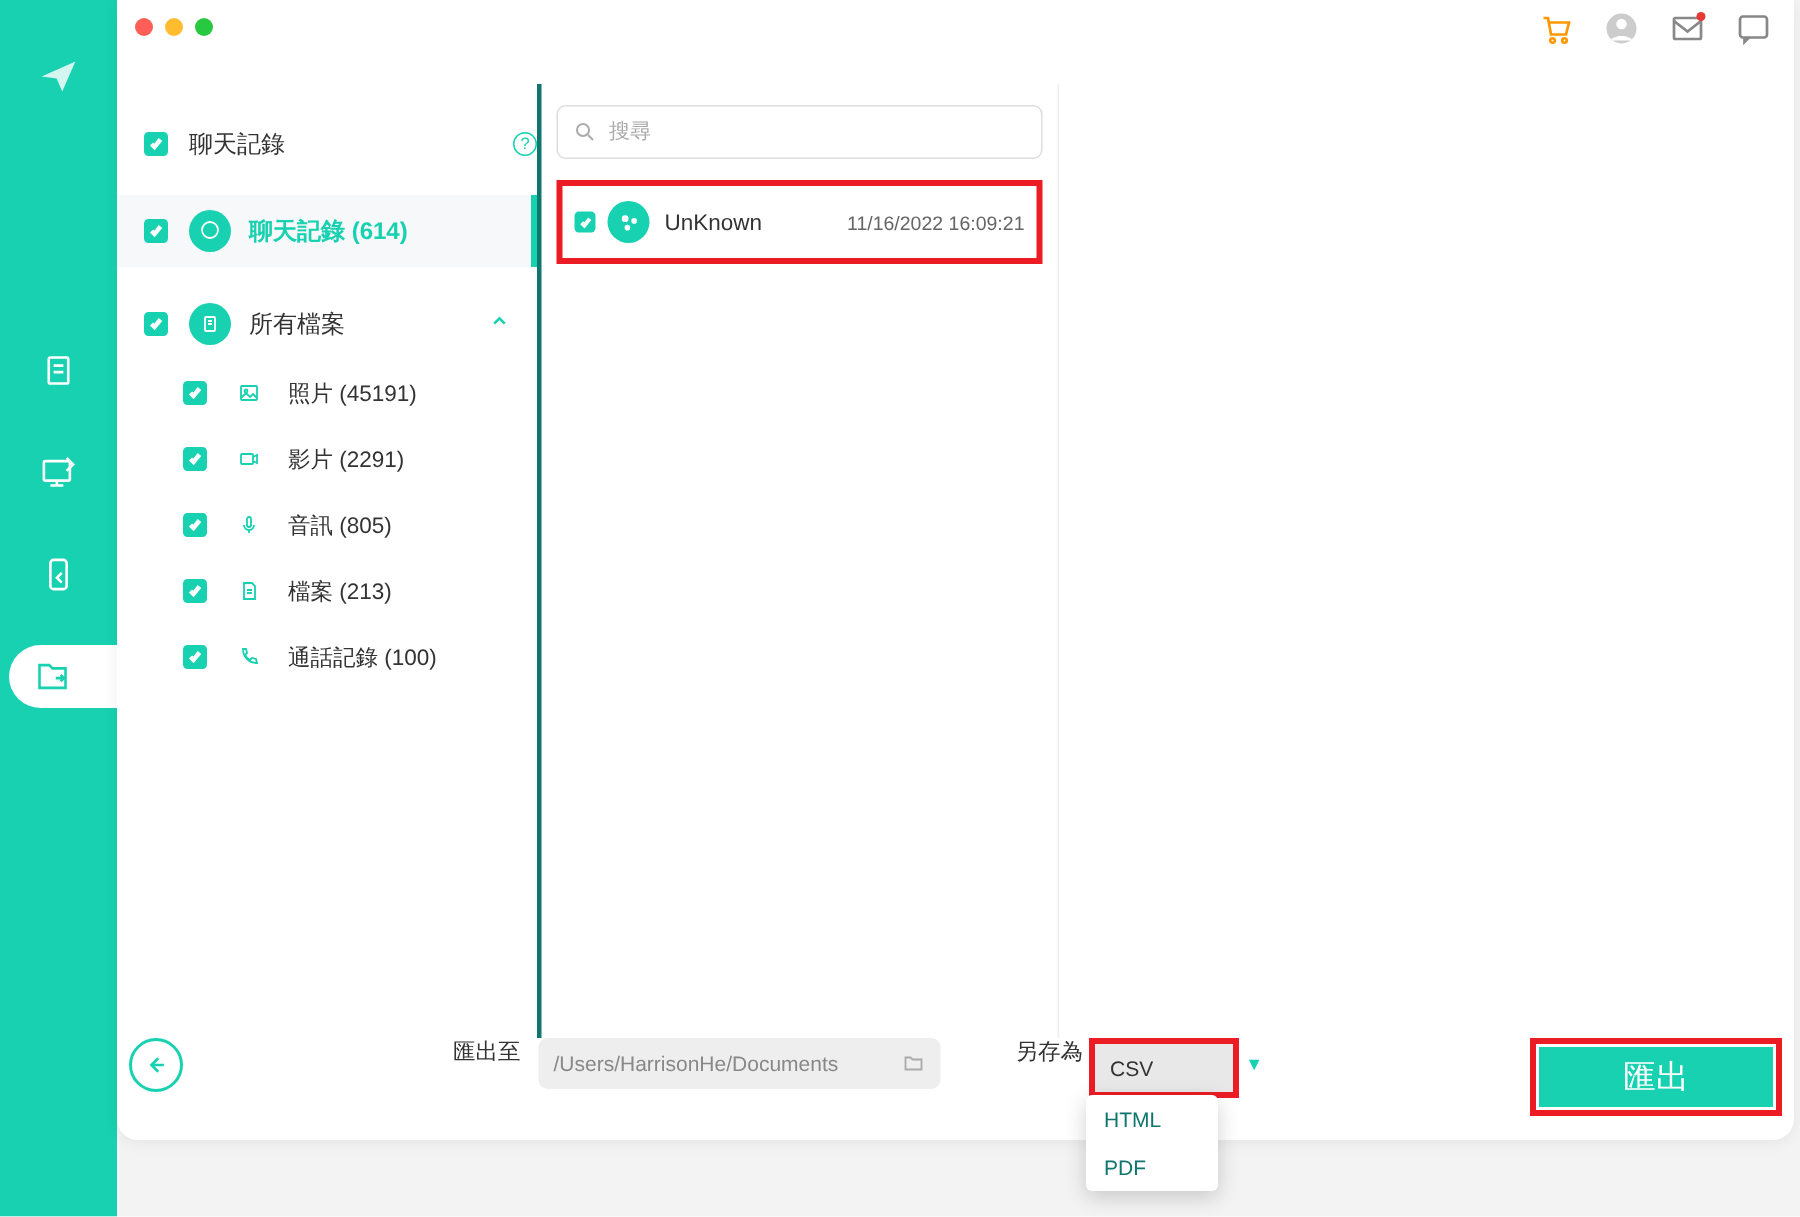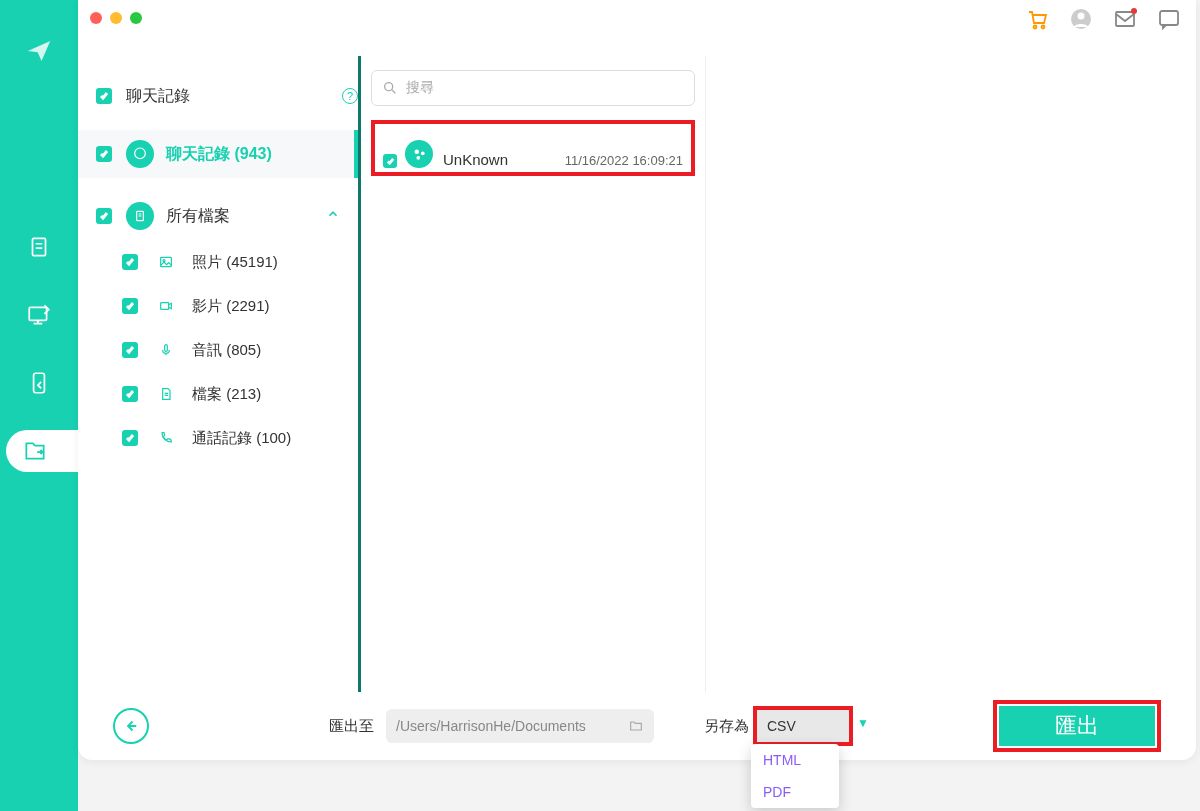--- a/index.html
+++ b/index.html
@@ -36,43 +36,43 @@
   .sidebar .row .ic.ring{background:#17d1b0;color:#fff;}
   .sidebar .row .ic svg{width:16px;height:16px;stroke:currentColor;stroke-width:1.8;fill:none;}
   .sidebar .row .label{flex:1;}
   .sidebar .row .chev{margin-right:18px;color:#17d1b0;}
   .sidebar .row.top .label{font-weight:500;}
   .sidebar .help{width:16px;height:16px;border:1.5px solid #17d1b0;border-radius:50%;font-size:11px;color:#17d1b0;display:flex;align-items:center;justify-content:center;margin-left:-4px;}
 
   .list { flex: 0 0 348px; border-left:3px solid #0f766e; border-right:1px solid #eee; padding:14px 10px;}
   .search { height:36px; border:1px solid #ddd; border-radius:6px; display:flex; align-items:center; padding:0 10px; color:#aaa; font-size:14px;}
   .search svg{width:16px;height:16px;stroke:#aaa;stroke-width:2;fill:none;margin-right:8px;}
-  .entry { margin-top:14px; border:4px solid #ec1c24; padding:4px; display:flex; align-items:flex-end; height:56px;}
+  .entry { margin-top:14px; border:4px solid #ec1c24; padding:4px; display:flex; align-items:center; height:56px;}
   .entry .chk{width:14px;height:14px;background:#17d1b0;border-radius:3px;margin:0 8px 0 4px;display:flex;align-items:center;justify-content:center;}
   .entry .chk svg{width:9px;height:9px;stroke:#fff;stroke-width:3;fill:none;}
   .entry .avatar{width:28px;height:28px;border-radius:50%;background:#17d1b0;margin-right:10px;display:flex;align-items:center;justify-content:center;}
   .entry .avatar svg{width:18px;height:18px;fill:#fff;}
   .entry .nm{flex:1;font-size:15px;color:#333;}
   .entry .dt{font-size:13px;color:#666;margin-right:4px;}
 
   .preview{flex:1;}
 
-  .footer{position:absolute;left:0;right:0;bottom:0;height:68px;display:flex;align-items:center;padding:0 35px;}
+  .footer{position:absolute;left:0;right:0;bottom:0;height:68px;display:flex;align-items:flex-start;padding:0 8px;}
   .backbtn{width:36px;height:36px;border:2px solid #17d1b0;border-radius:50%;display:flex;align-items:center;justify-content:center;cursor:pointer;}
   .backbtn svg{width:18px;height:18px;stroke:#17d1b0;stroke-width:2.4;fill:none;}
   .footer .lab{font-size:15px;color:#333;margin-left:180px;margin-right:12px;}
   .pathbox{height:34px;background:#eeeeee;border-radius:6px;display:flex;align-items:center;padding:0 10px;color:#888;font-size:14px;width:268px;}
   .pathbox svg{width:16px;height:16px;stroke:#aaa;stroke-width:1.8;fill:none;margin-left:auto;}
   .footer .lab2{font-size:15px;color:#333;margin-left:50px;margin-right:4px;}
   .dropdown{position:relative;}
   .ddbox{border:4px solid #ec1c24; padding:0; width:100px;}
   .ddsel{height:32px;background:#e8e8e8;display:flex;align-items:center;padding:0 10px;font-size:14px;color:#333;}
   .ddcaret{color:#17d1b0;margin-left:4px;font-size:12px;}
   .ddlist{position:absolute;top:38px;left:-2px;width:88px;background:#fff;box-shadow:0 4px 14px rgba(0,0,0,.18);border-radius:4px;overflow:hidden;z-index:10;}
-  .ddlist div{height:32px;display:flex;align-items:center;padding:0 12px;font-size:14px;color:#8b5cf6;}
+  .ddlist div{height:32px;display:flex;align-items:center;padding:0 12px;font-size:14px;color:#0f766e;}
   .exportwrap{margin-left:auto;border:4px solid #ec1c24;padding:2px;}
   .exportbtn{width:156px;height:40px;background:#17d1b0;color:#fff;font-size:22px;display:flex;align-items:center;justify-content:center;border:none;cursor:pointer;}
 </style>
 </head>
 <body>
 
 <div class="vbar">
   <svg class="logo" viewBox="0 0 24 24">
       <path d="M3 12 L21 4 L14 20 L11 13 Z" fill="#fff" opacity=".9"></path>
     </svg>
@@ -155,21 +155,21 @@
             <svg viewBox="0 0 10 10">
               <path d="M2 5l2 2 4-5"></path>
             </svg>
           </span>
         <span class="ic">
             <svg viewBox="0 0 24 24">
               <circle cx="12" cy="11" r="8"></circle>
               <path d="M8 11h.01M12 11h.01M16 11h.01"></path>
             </svg>
           </span>
-        <span class="label">聊天記錄 (943)</span>
+        <span class="label">聊天記錄 (614)</span>
       </div>
       <div style="height:14px"></div>
       <div class="row">
         <span class="chk">
             <svg viewBox="0 0 10 10">
               <path d="M2 5l2 2 4-5"></path>
             </svg>
           </span>
         <span class="ic ring">
             <svg viewBox="0 0 24 24">

